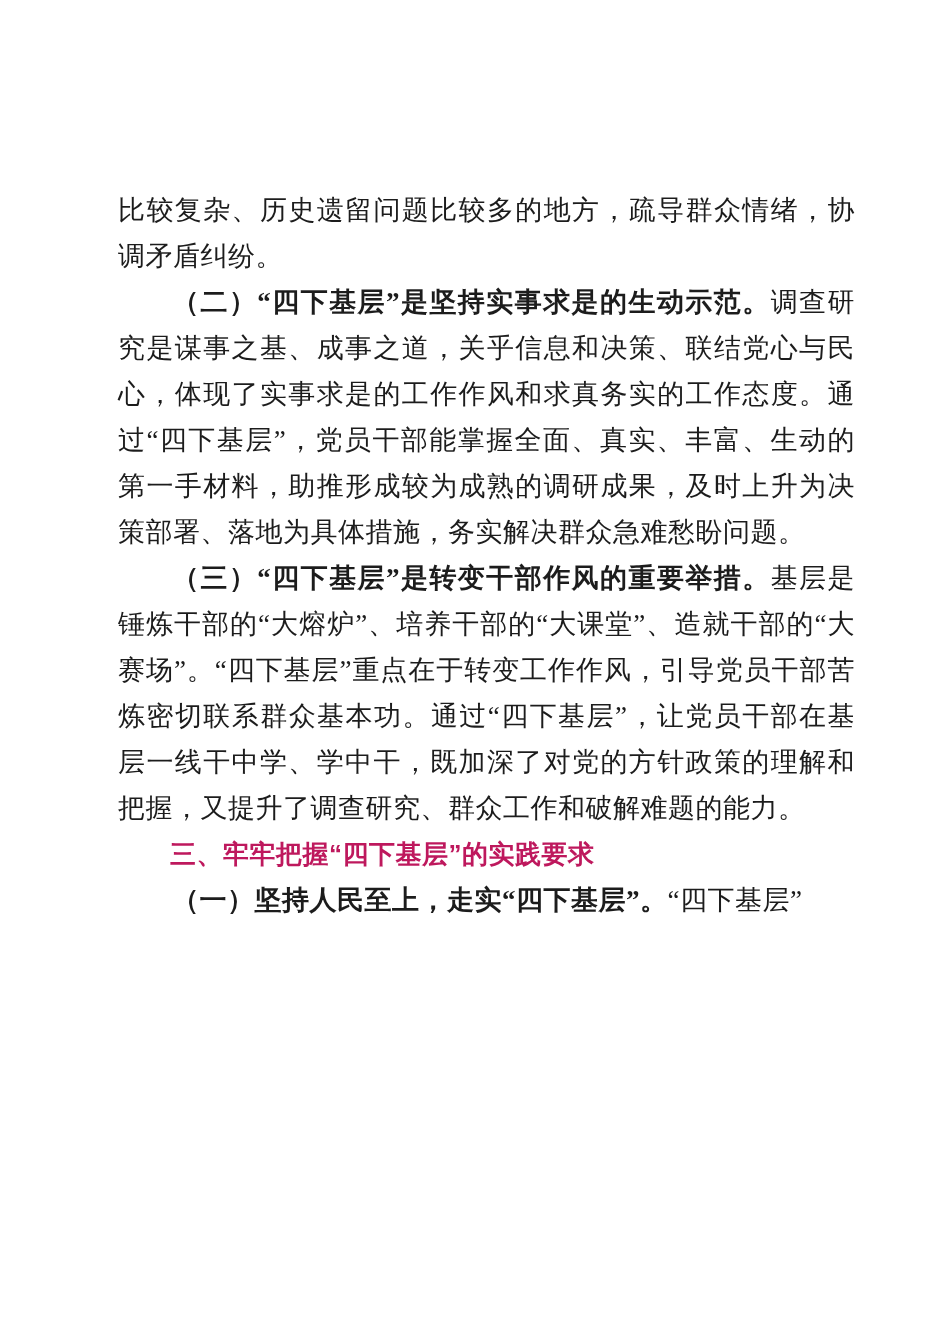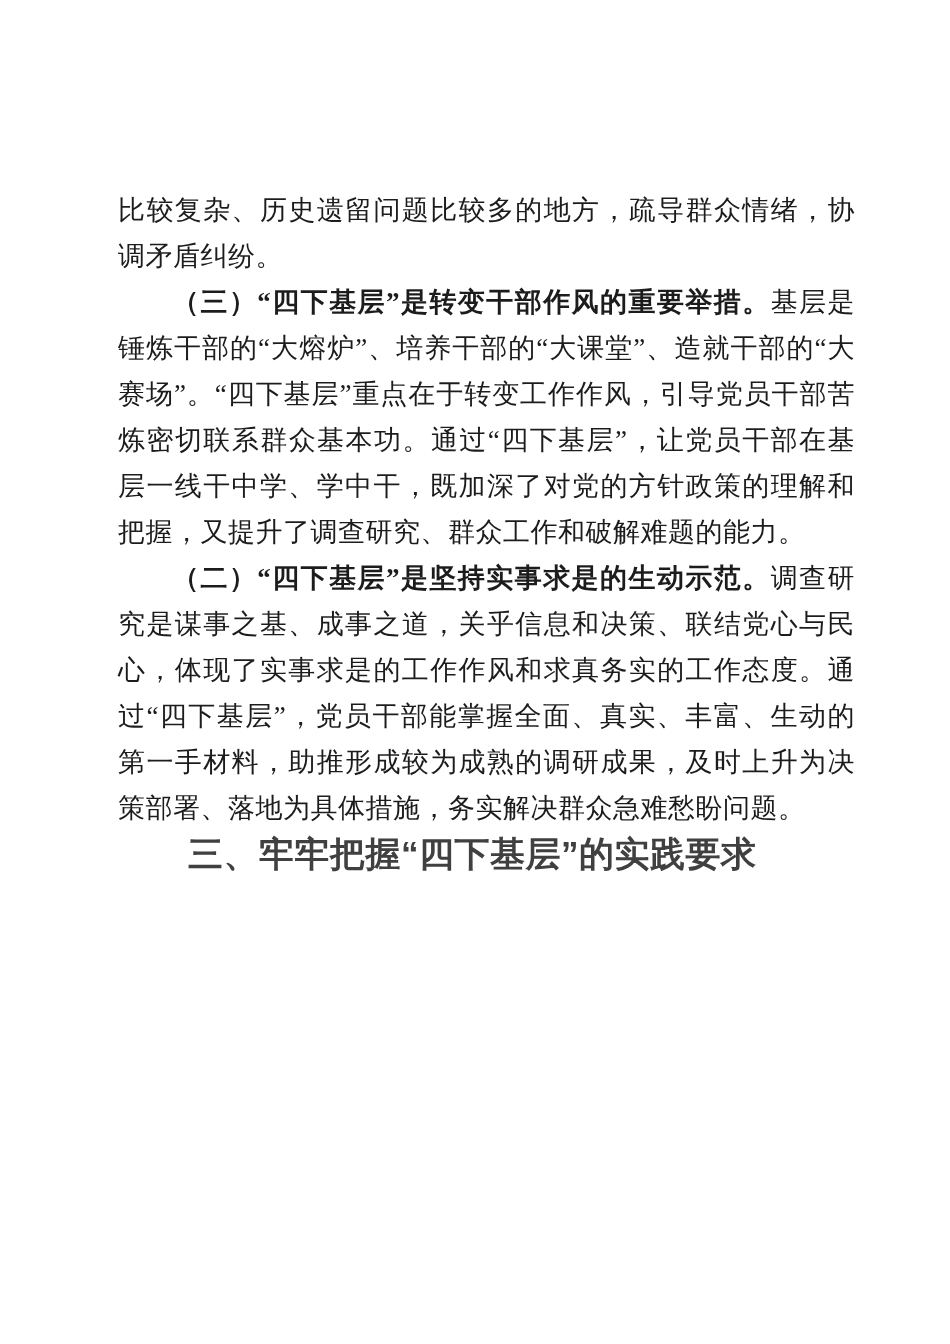--- a/index.html
+++ b/index.html
@@ -34,41 +34,42 @@
     text-indent: 2em;
   }
   .content p .lead {
     font-weight: 700;
   }
   .content h2.heading {
     margin: 0;
     padding: 0;
     font-family: "Liberation Sans", "DejaVu Sans", sans-serif;
     font-weight: 700;
-    font-size: 35px;
+    font-size: 26px;
     line-height: 46px;
-    color: #404040;
+    color: #be185d;
     text-indent: 2em;
     letter-spacing: 0.5px;
   }
   .page-number {
     position: absolute;
     top: 1189px;
     right: 130px;
     font-family: "Liberation Serif", "DejaVu Serif", serif;
     font-size: 26px;
     line-height: 28px;
     color: #222222;
     white-space: nowrap;
   }
 </style>
 </head>
 <body>
 
 <div class="page">
   <div class="content">
       <p class=""><span>比较复杂、历史遗留问题比较多的地方，疏导群众情绪，协调矛盾纠纷。</span></p>
+      <p class="indent"><span class="lead">（二）“四下基层”是坚持实事求是的生动示范。</span><span>调查研究是谋事之基、成事之道，关乎信息和决策、联结党心与民心，体现了实事求是的工作作风和求真务实的工作态度。通过“四下基层”，党员干部能掌握全面、真实、丰富、生动的第一手材料，助推形成较为成熟的调研成果，及时上升为决策部署、落地为具体措施，务实解决群众急难愁盼问题。</span></p>
       <p class="indent"><span class="lead">（三）“四下基层”是转变干部作风的重要举措。</span><span>基层是锤炼干部的“大熔炉”、培养干部的“大课堂”、造就干部的“大赛场”。“四下基层”重点在于转变工作作风，引导党员干部苦炼密切联系群众基本功。通过“四下基层”，让党员干部在基层一线干中学、学中干，既加深了对党的方针政策的理解和把握，又提升了调查研究、群众工作和破解难题的能力。</span></p>
-      <p class="indent"><span class="lead">（二）“四下基层”是坚持实事求是的生动示范。</span><span>调查研究是谋事之基、成事之道，关乎信息和决策、联结党心与民心，体现了实事求是的工作作风和求真务实的工作态度。通过“四下基层”，党员干部能掌握全面、真实、丰富、生动的第一手材料，助推形成较为成熟的调研成果，及时上升为决策部署、落地为具体措施，务实解决群众急难愁盼问题。</span></p>
       <h2 class="heading"><span>三、牢牢把握“四下基层”的实践要求</span></h2>
+      <p class="indent"><span class="lead">（一）坚持人民至上，走实“四下基层”。</span><span>“四下基层”</span></p>
     </div>
   <div class="page-number">— 3 —</div>
 </div>
 
 </body></html>

